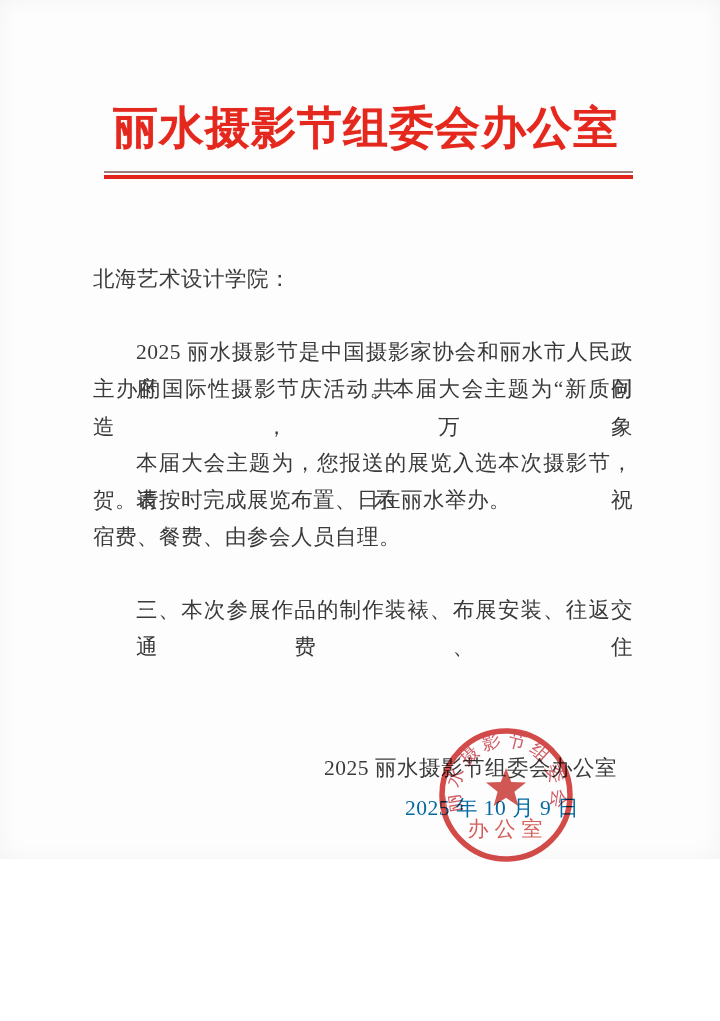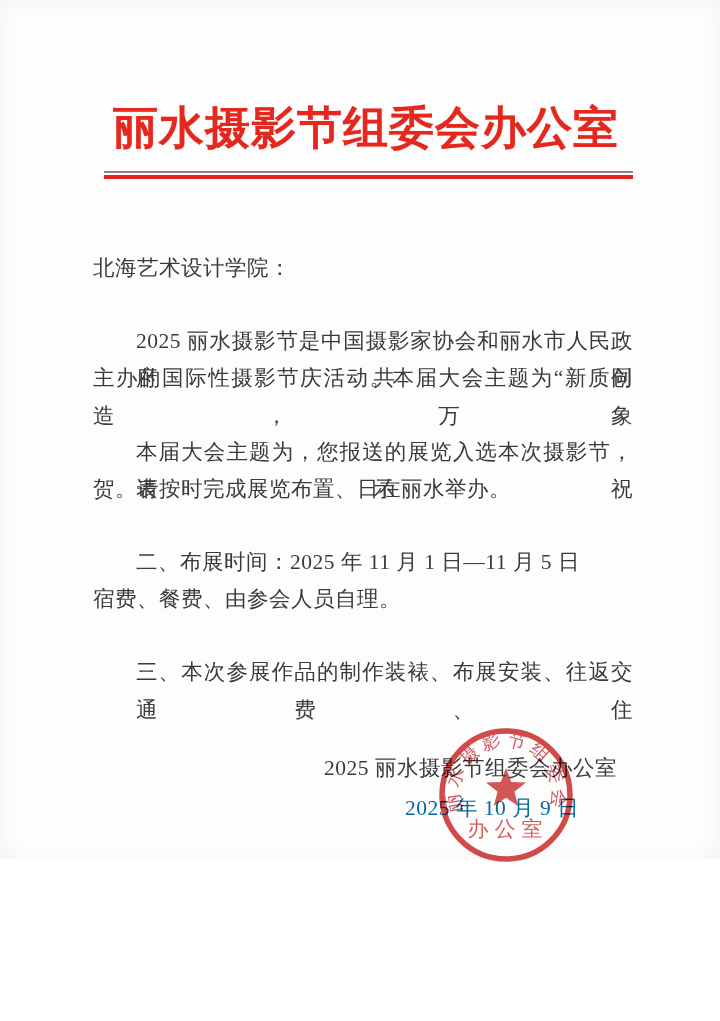--- a/index.html
+++ b/index.html
@@ -39,21 +39,21 @@
     background: #9c7f7c;
     margin-bottom: 2px;
   }
   .letterhead-rule .rule-bottom {
     height: 4px;
     background: #e1241c;
   }
   
   .letter-body {
     position: absolute;
-    left: 93px; top: 250px;
+    left: 93px; top: 261px;
     width: 540px;
     font-size: 21.5px;
     color: #3a3a3a;
     letter-spacing: 0.5px;
   }
   .letter-body .line {
     height: 37.2px;
     line-height: 37.2px;
     white-space: nowrap;
   }
@@ -103,21 +103,20 @@
     <div class="rule-top"></div>
     <div class="rule-bottom"></div>
   </div>
 
   <div class="letter-body">
       <div class="line">北海艺术设计学院：</div>
       <div class="line just ind">2025 丽水摄影节是中国摄影家协会和丽水市人民政府共同</div>
       <div class="line just">主办的国际性摄影节庆活动。本届大会主题为“新质创造，万象</div>
       <div class="line just ind">本届大会主题为，您报送的展览入选本次摄影节，表示祝</div>
       <div class="line">贺。请按时完成展览布置、日在丽水举办。</div>
-      <div class="line ind">二、布展时间：2025 年 11 月 1 日—11 月 5 日</div>
       <div class="line">宿费、餐费、由参会人员自理。</div>
       <div class="line just ind">三、本次参展作品的制作装裱、布展安装、往返交通费、住</div>
     </div>
 
   <div class="signature-line">2025 丽水摄影节组委会办公室</div>
 
   <div class="date-line">2025 年 10 月 9 日</div>
 
   <svg class="official-stamp" viewBox="0 0 140 143" xmlns="http://www.w3.org/2000/svg">
     <defs>

